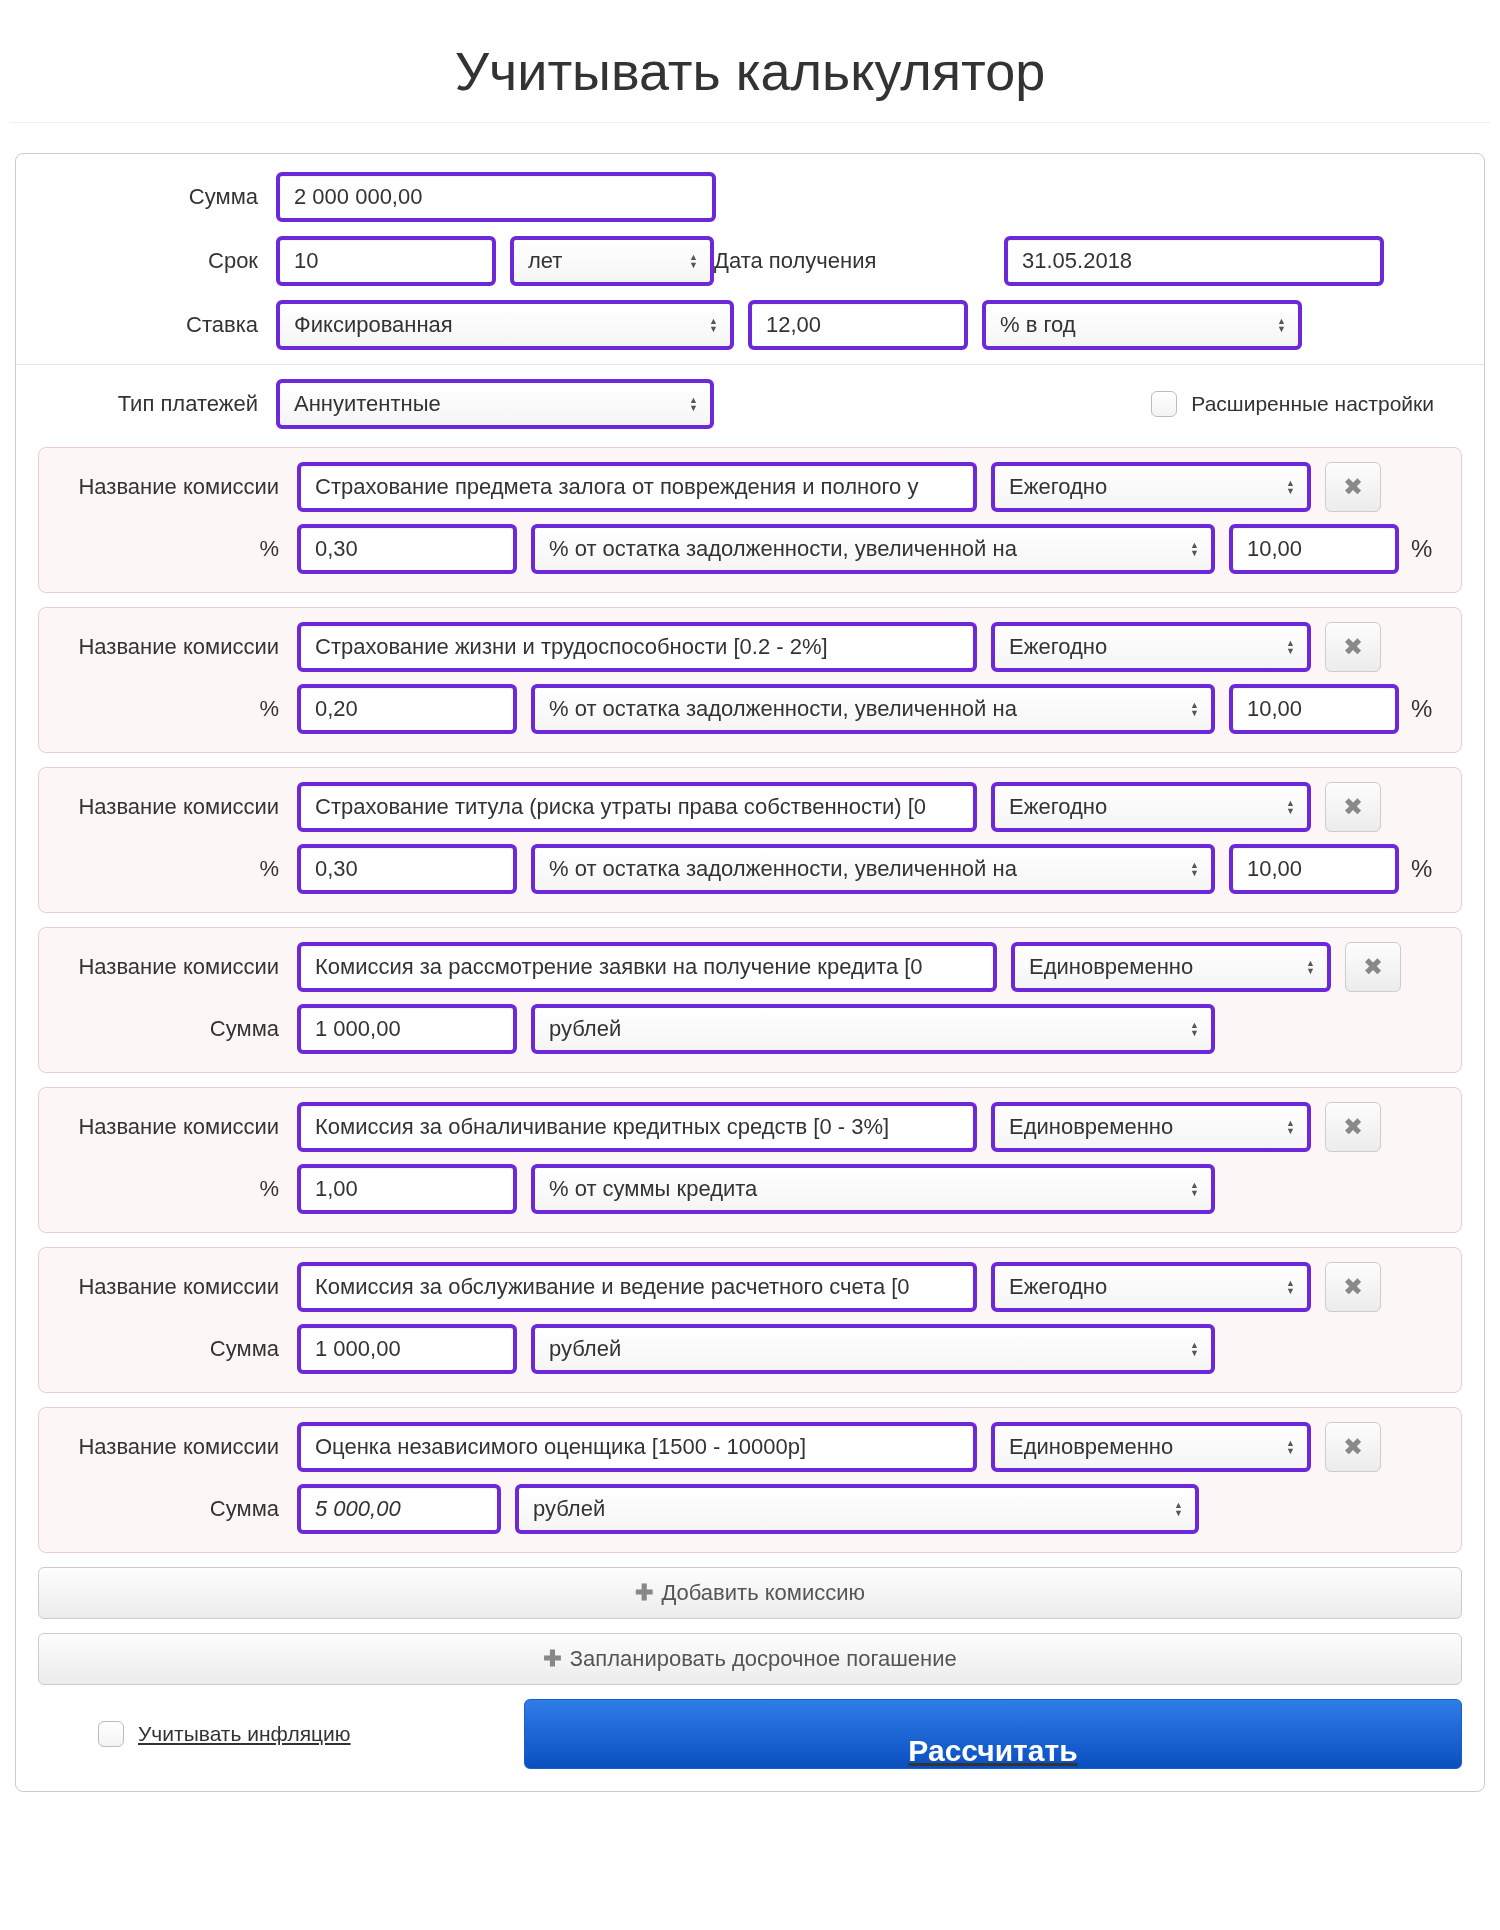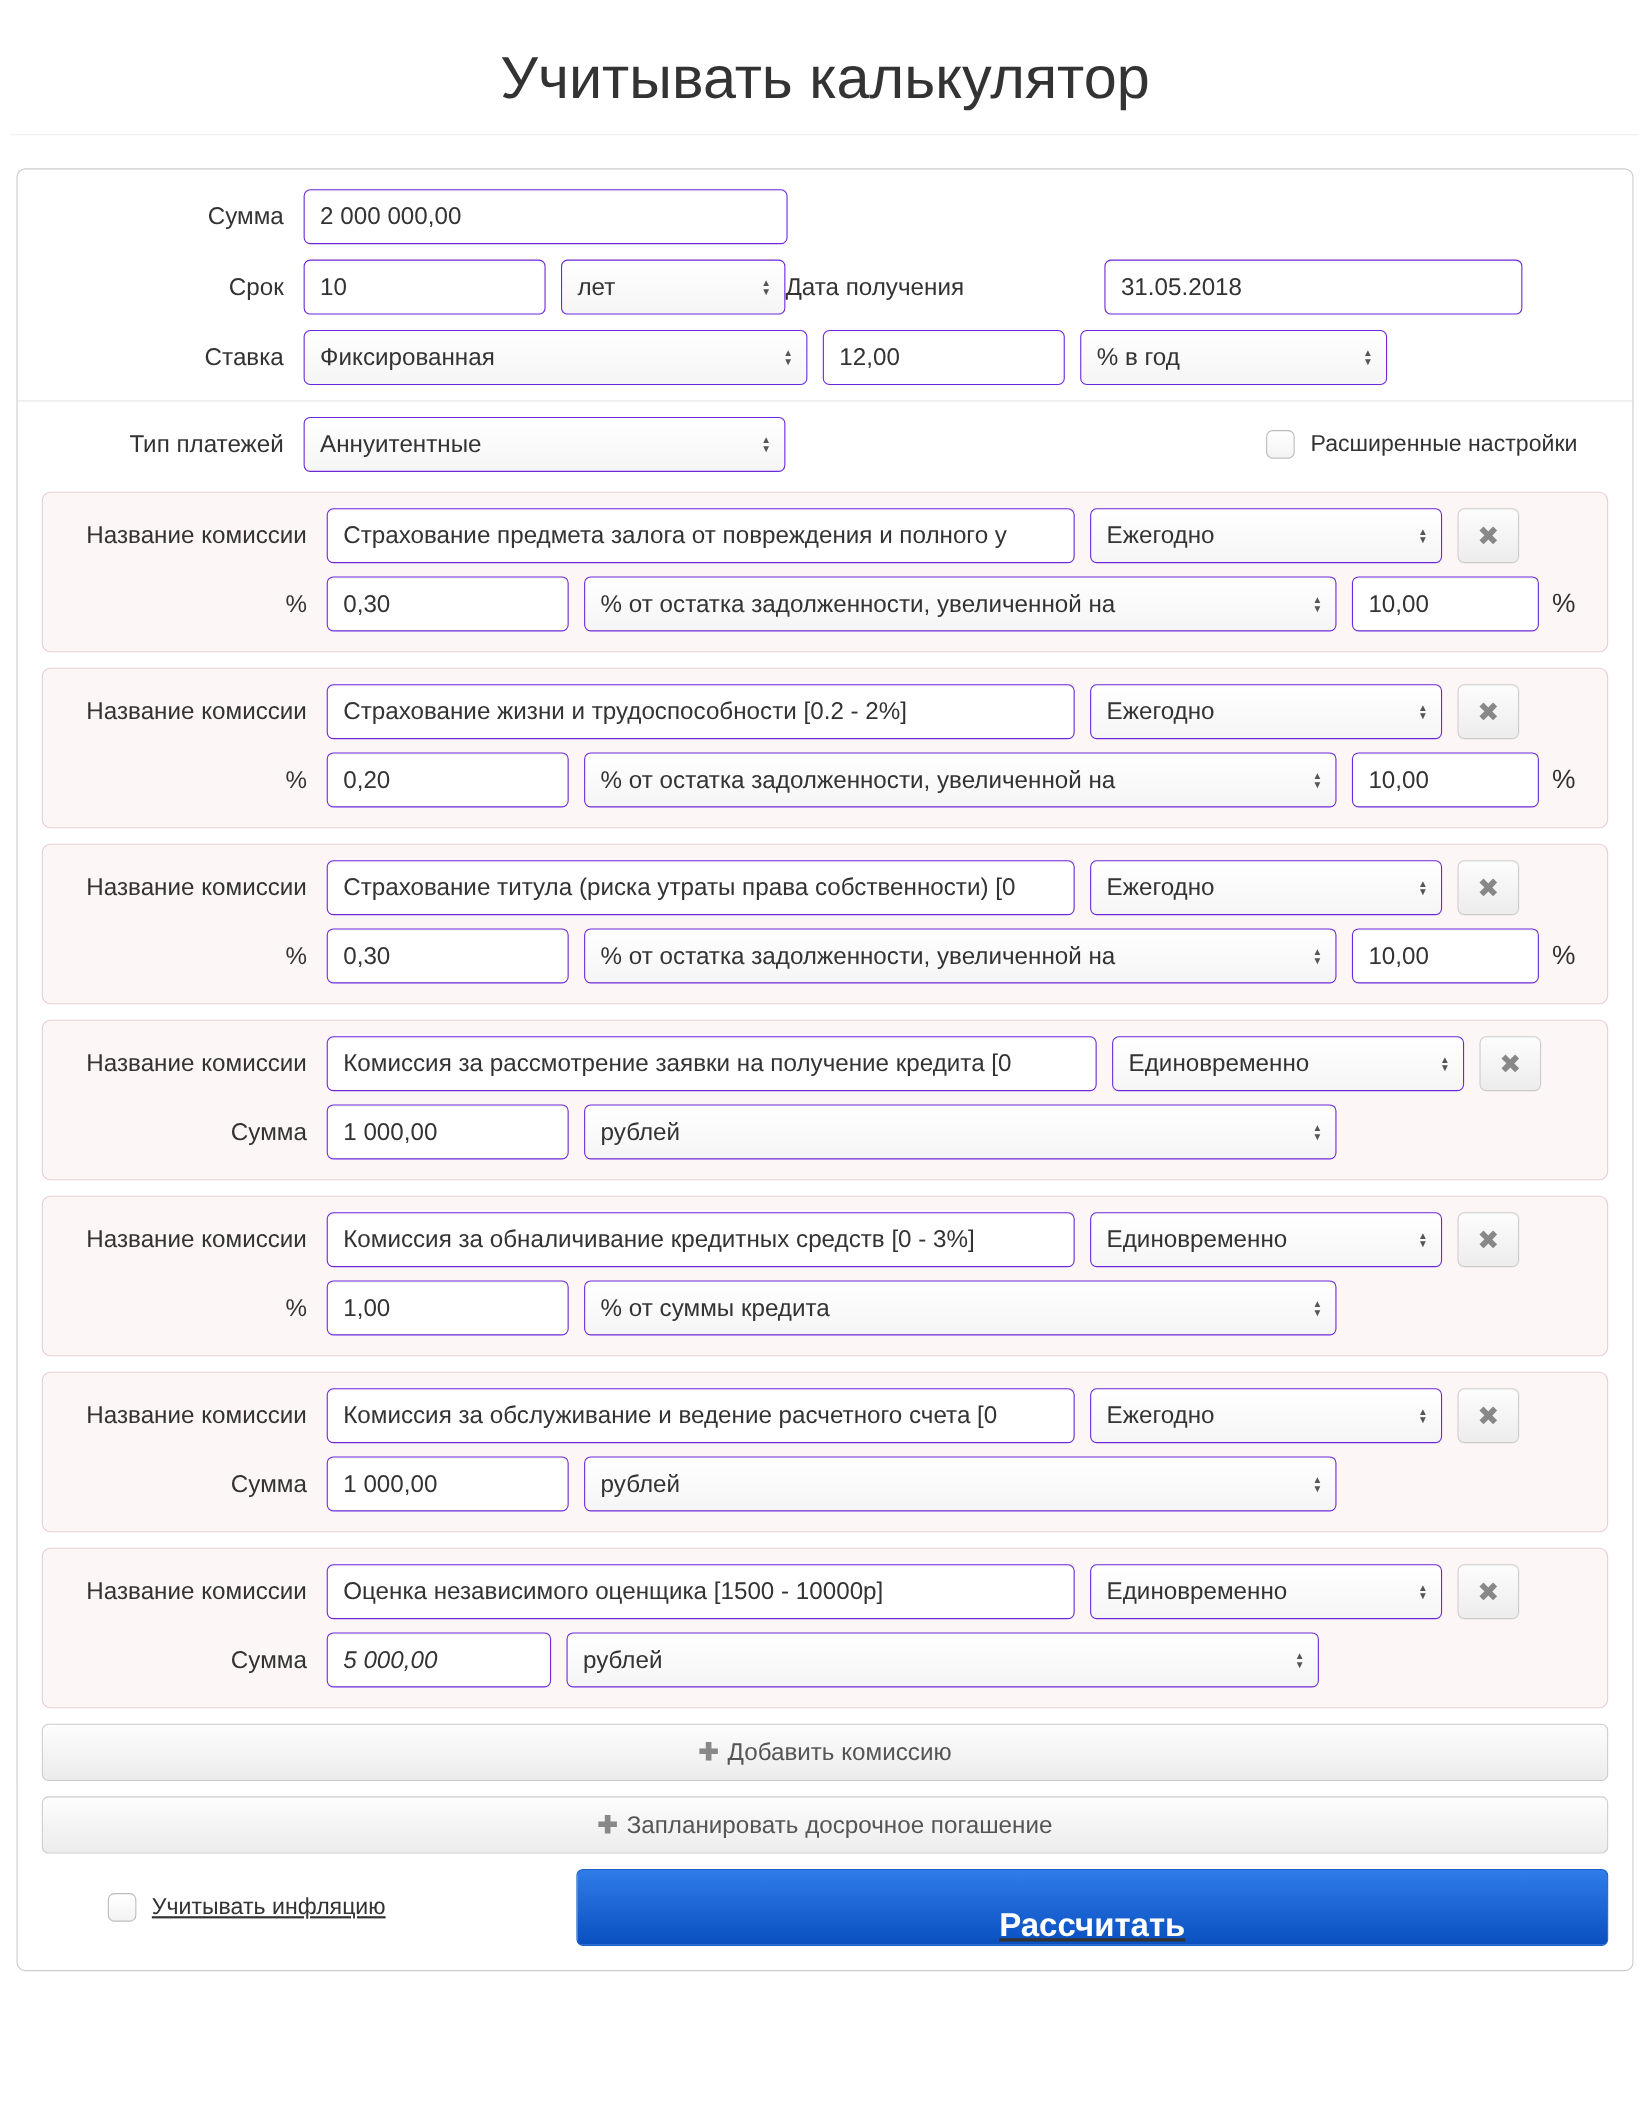--- a/index.html
+++ b/index.html
@@ -39,21 +39,21 @@
     padding-right: 18px;
     font-size: 22px;
     color: #333;
     line-height: 1.15;
   }
   .lbl.two-line {
     
   }
   input.form-control, .select-box {
     height: 50px;
-    border: 1px solid #6d28d9;
+    border: 4px solid #6d28d9;
     border-radius: 6px;
     background: #fff;
     font-size: 22px;
     padding: 0 14px;
     color: #333;
   }
   input.form-control {
     box-shadow: inset 0 1px 2px rgba(0,0,0,0.06);
   }
   .select-box {
@@ -190,21 +190,21 @@
 
   <div class="row">
     <div class="lbl">Ставка</div>
     <div class="select-box" style="width:458px">
       <span>Фиксированная</span>
       <span class="caret"></span>
     </div>
     <div class="gap"></div>
     <input class="form-control" style="width: 220px;" value="12,00">
     <div class="gap"></div>
-    <div class="select-box" style="width:279px">
+    <div class="select-box" style="width:320px">
       <span>% в год</span>
       <span class="caret"></span>
     </div>
   </div>
 
   <hr class="sep">
 
   <div class="row" style="margin-bottom:18px">
     <div class="lbl">Тип платежей</div>
     <div class="select-box" style="width:438px">

